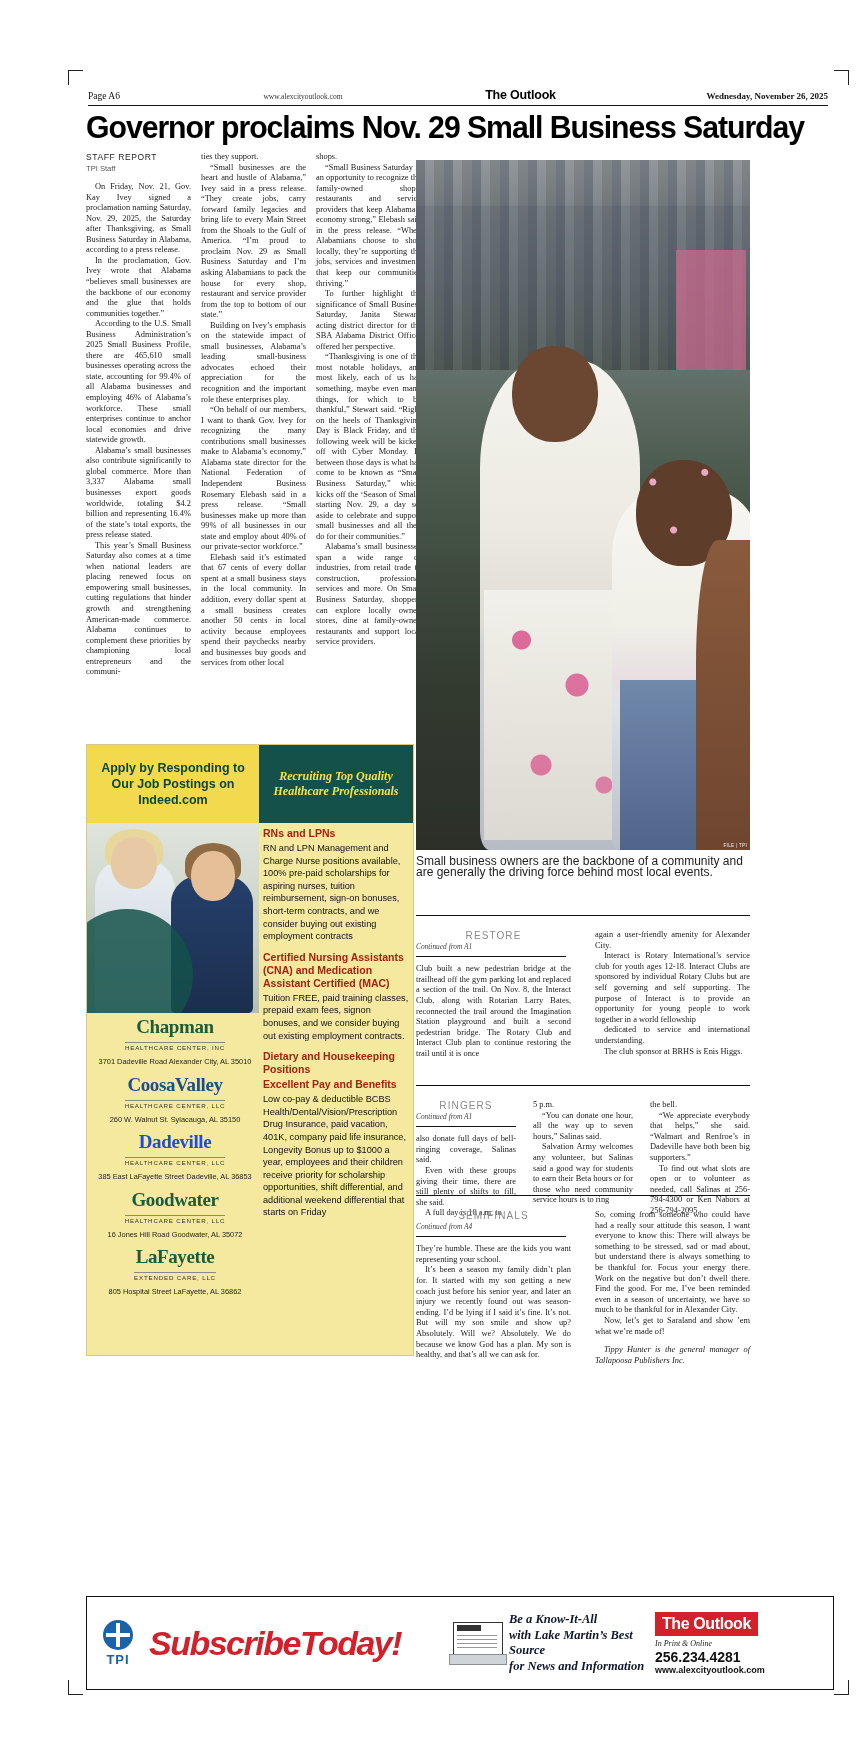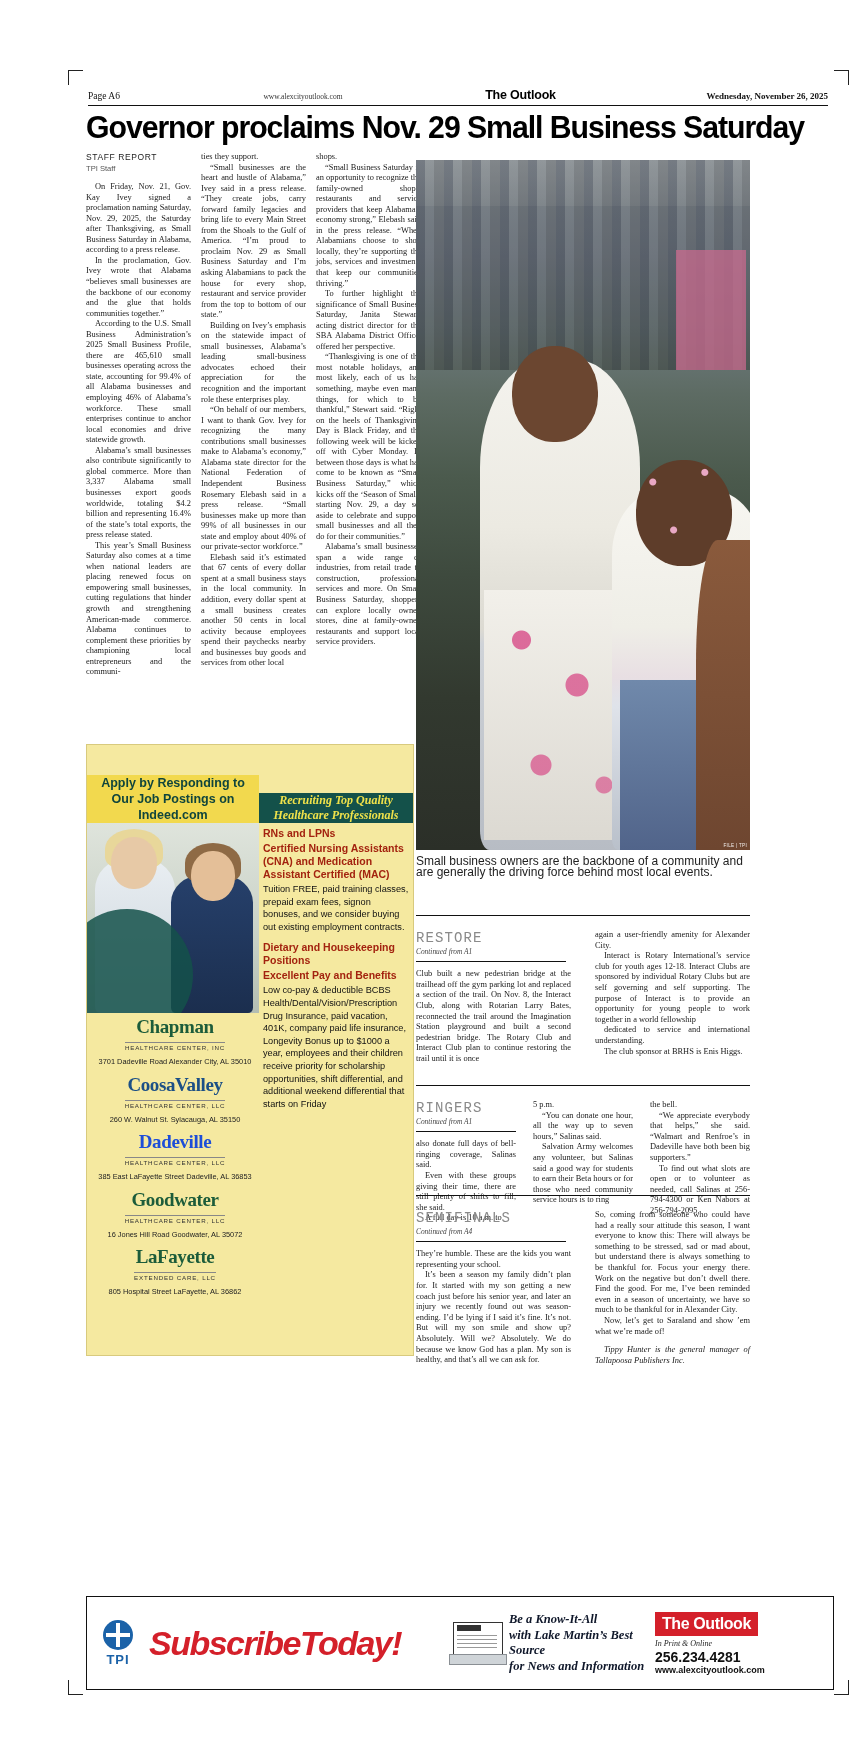--- a/index.html
+++ b/index.html
@@ -65,21 +65,21 @@
         radial-gradient(circle at 38% 70%,rgba(214,64,129,.65) 10px,transparent 11px),
         radial-gradient(circle at 80% 78%,rgba(214,64,129,.6) 8px,transparent 9px),
         linear-gradient(180deg,#f2f0ea,#dcd9d2);}
   .photo .armR{position:absolute;right:0;top:380px;width:54px;height:310px;background:linear-gradient(180deg,#8a5a3c,#6e4630);border-radius:40% 0 0 0;}
   .photo .credit{position:absolute;right:3px;bottom:2px;font-family:"Liberation Sans",sans-serif;font-size:4.6px;color:#fff;letter-spacing:.3px;opacity:.9;}
   .caption{position:absolute;left:388px;top:856px;width:334px;font-family:"Liberation Sans",sans-serif;
      font-size:12px;line-height:10.5px;color:#222;}
 
   
   .adbox{position:absolute;left:58px;top:744px;width:326px;height:610px;background:#f5e9a0;border:1px solid #d8ca7e;}
-  .ad-top{position:absolute;left:0;top:0;width:100%;height:78px;display:flex;align-items:flex-end;}
+  .ad-top{position:absolute;left:0;top:0;width:100%;height:78px;display:flex;}
   .ad-top-l{width:172px;background:#f2d94e;display:flex;align-items:center;justify-content:center;}
   .ad-top-l span{font-family:"Liberation Sans",sans-serif;font-weight:bold;font-size:12.5px;line-height:16px;color:#10453c;text-align:center;padding:0 6px;}
   .ad-top-r{flex:1;background:#14514a;display:flex;align-items:center;justify-content:center;}
   .ad-top-r span{font-family:"Liberation Serif",serif;font-style:italic;font-weight:bold;font-size:12px;line-height:15px;color:#f0e24a;text-align:center;padding:0 6px;}
   .ad-photo{position:absolute;left:0;top:78px;width:172px;height:190px;overflow:hidden;background:#cfd6cc;}
   .ad-photo .bg{position:absolute;inset:0;background:linear-gradient(180deg,#dfe4dc 0%,#c8d1c6 60%,#b3bdb2 100%);}
   .ad-photo .p1{position:absolute;left:8px;top:36px;width:80px;height:154px;border-radius:38% 38% 6% 6%/20% 20% 4% 4%;background:linear-gradient(180deg,#e9eef2,#c9d3da);}
   .ad-photo .p1h{position:absolute;left:24px;top:14px;width:46px;height:52px;border-radius:48%;background:#e7c9a6;}
   .ad-photo .p1hair{position:absolute;left:18px;top:6px;width:58px;height:40px;border-radius:50% 50% 30% 30%;background:#e8d79a;}
   .ad-photo .p2{position:absolute;left:84px;top:52px;width:82px;height:138px;border-radius:38% 38% 6% 6%/20% 20% 4% 4%;background:linear-gradient(180deg,#26406b,#1b2e4e);}
@@ -94,21 +94,21 @@
   .ad-logos{position:absolute;left:4px;top:272px;width:168px;text-align:center;}
   .logo{margin-bottom:8px;}
   .logo .nm{font-family:"Liberation Serif",serif;font-weight:bold;font-size:19px;line-height:19px;color:#1c5c3a;letter-spacing:-.4px;}
   .logo .nm.blue{color:#1b4f86;}
   .logo .nm.dkg{color:#1d4ed8;}
   .logo .sub{font-family:"Liberation Sans",sans-serif;font-size:6.2px;letter-spacing:.8px;color:#333;border-top:1px solid #888;display:inline-block;padding-top:1px;margin-top:0px;}
   .logo .addr{font-family:"Liberation Sans",sans-serif;font-size:7.4px;line-height:9.6px;color:#222;margin-top:3px;}
 
   
   .jump{position:absolute;font-family:"Liberation Serif",serif;}
-  .jhead{font-family:Liberation Mono, monospace;font-size:14px;letter-spacing:1.1px;color:#8a8a8a;margin:0;}
+  .jhead{font-family:Liberation Sans, sans-serif;font-size:10px;letter-spacing:1.1px;color:#8a8a8a;margin:0;text-align:center;}
   .jcont{font-family:"Liberation Serif",serif;font-style:italic;font-size:7.4px;color:#444;margin:1px 0 5px 0;}
   .jrule{width:150px;height:1.3px;background:#111;margin-bottom:7px;}
   .jbody{font-size:8.4px;line-height:10.6px;text-align:justify;color:#1a1a1a;}
   .jbody p{margin:0;text-indent:9px;}
   .jbody p.noind{text-indent:0;}
   .jcol{position:absolute;width:155px;}
   .toprule{position:absolute;width:334px;height:1.3px;background:#111;}
 
   
   .subad{position:absolute;left:58px;top:1596px;width:746px;height:92px;border:1.5px solid #111;background:#fff;display:flex;align-items:center;}
@@ -209,20 +209,21 @@
       <div class="p1hair"></div>
       <div class="p1h"></div>
       <div class="p2"></div>
       <div class="p2hair"></div>
       <div class="p2h"></div>
       <div class="circle"></div>
     </div>
 
     <div class="ad-right">
       <p class="ad-h">RNs and LPNs</p>
+      <p class="ad-p">RN and LPN Management and Charge Nurse positions available, 100% pre-paid scholarships for aspiring nurses, tuition reimbursement, sign-on bonuses, short-term contracts, and we consider buying out existing employment contracts</p>
       <p class="ad-h">Certified Nursing Assistants (CNA) and Medication Assistant Certified (MAC)</p>
       <p class="ad-p">Tuition FREE, paid training classes, prepaid exam fees, signon bonuses, and we consider buying out existing employment contracts.</p>
       <p class="ad-h">Dietary and Housekeeping Positions</p>
       <p class="ad-h">Excellent Pay and Benefits</p>
       <p class="ad-p">Low co-pay &amp; deductible BCBS Health/Dental/Vision/Prescription Drug Insurance, paid vacation, 401K, company paid life insurance, Longevity Bonus up to $1000 a year, employees and their children receive priority for scholarship opportunities, shift differential, and additional weekend differential that starts on Friday</p>
     </div>
 
     <div class="ad-logos">
       <div class="logo">
         <div class="nm">Chapman</div>

